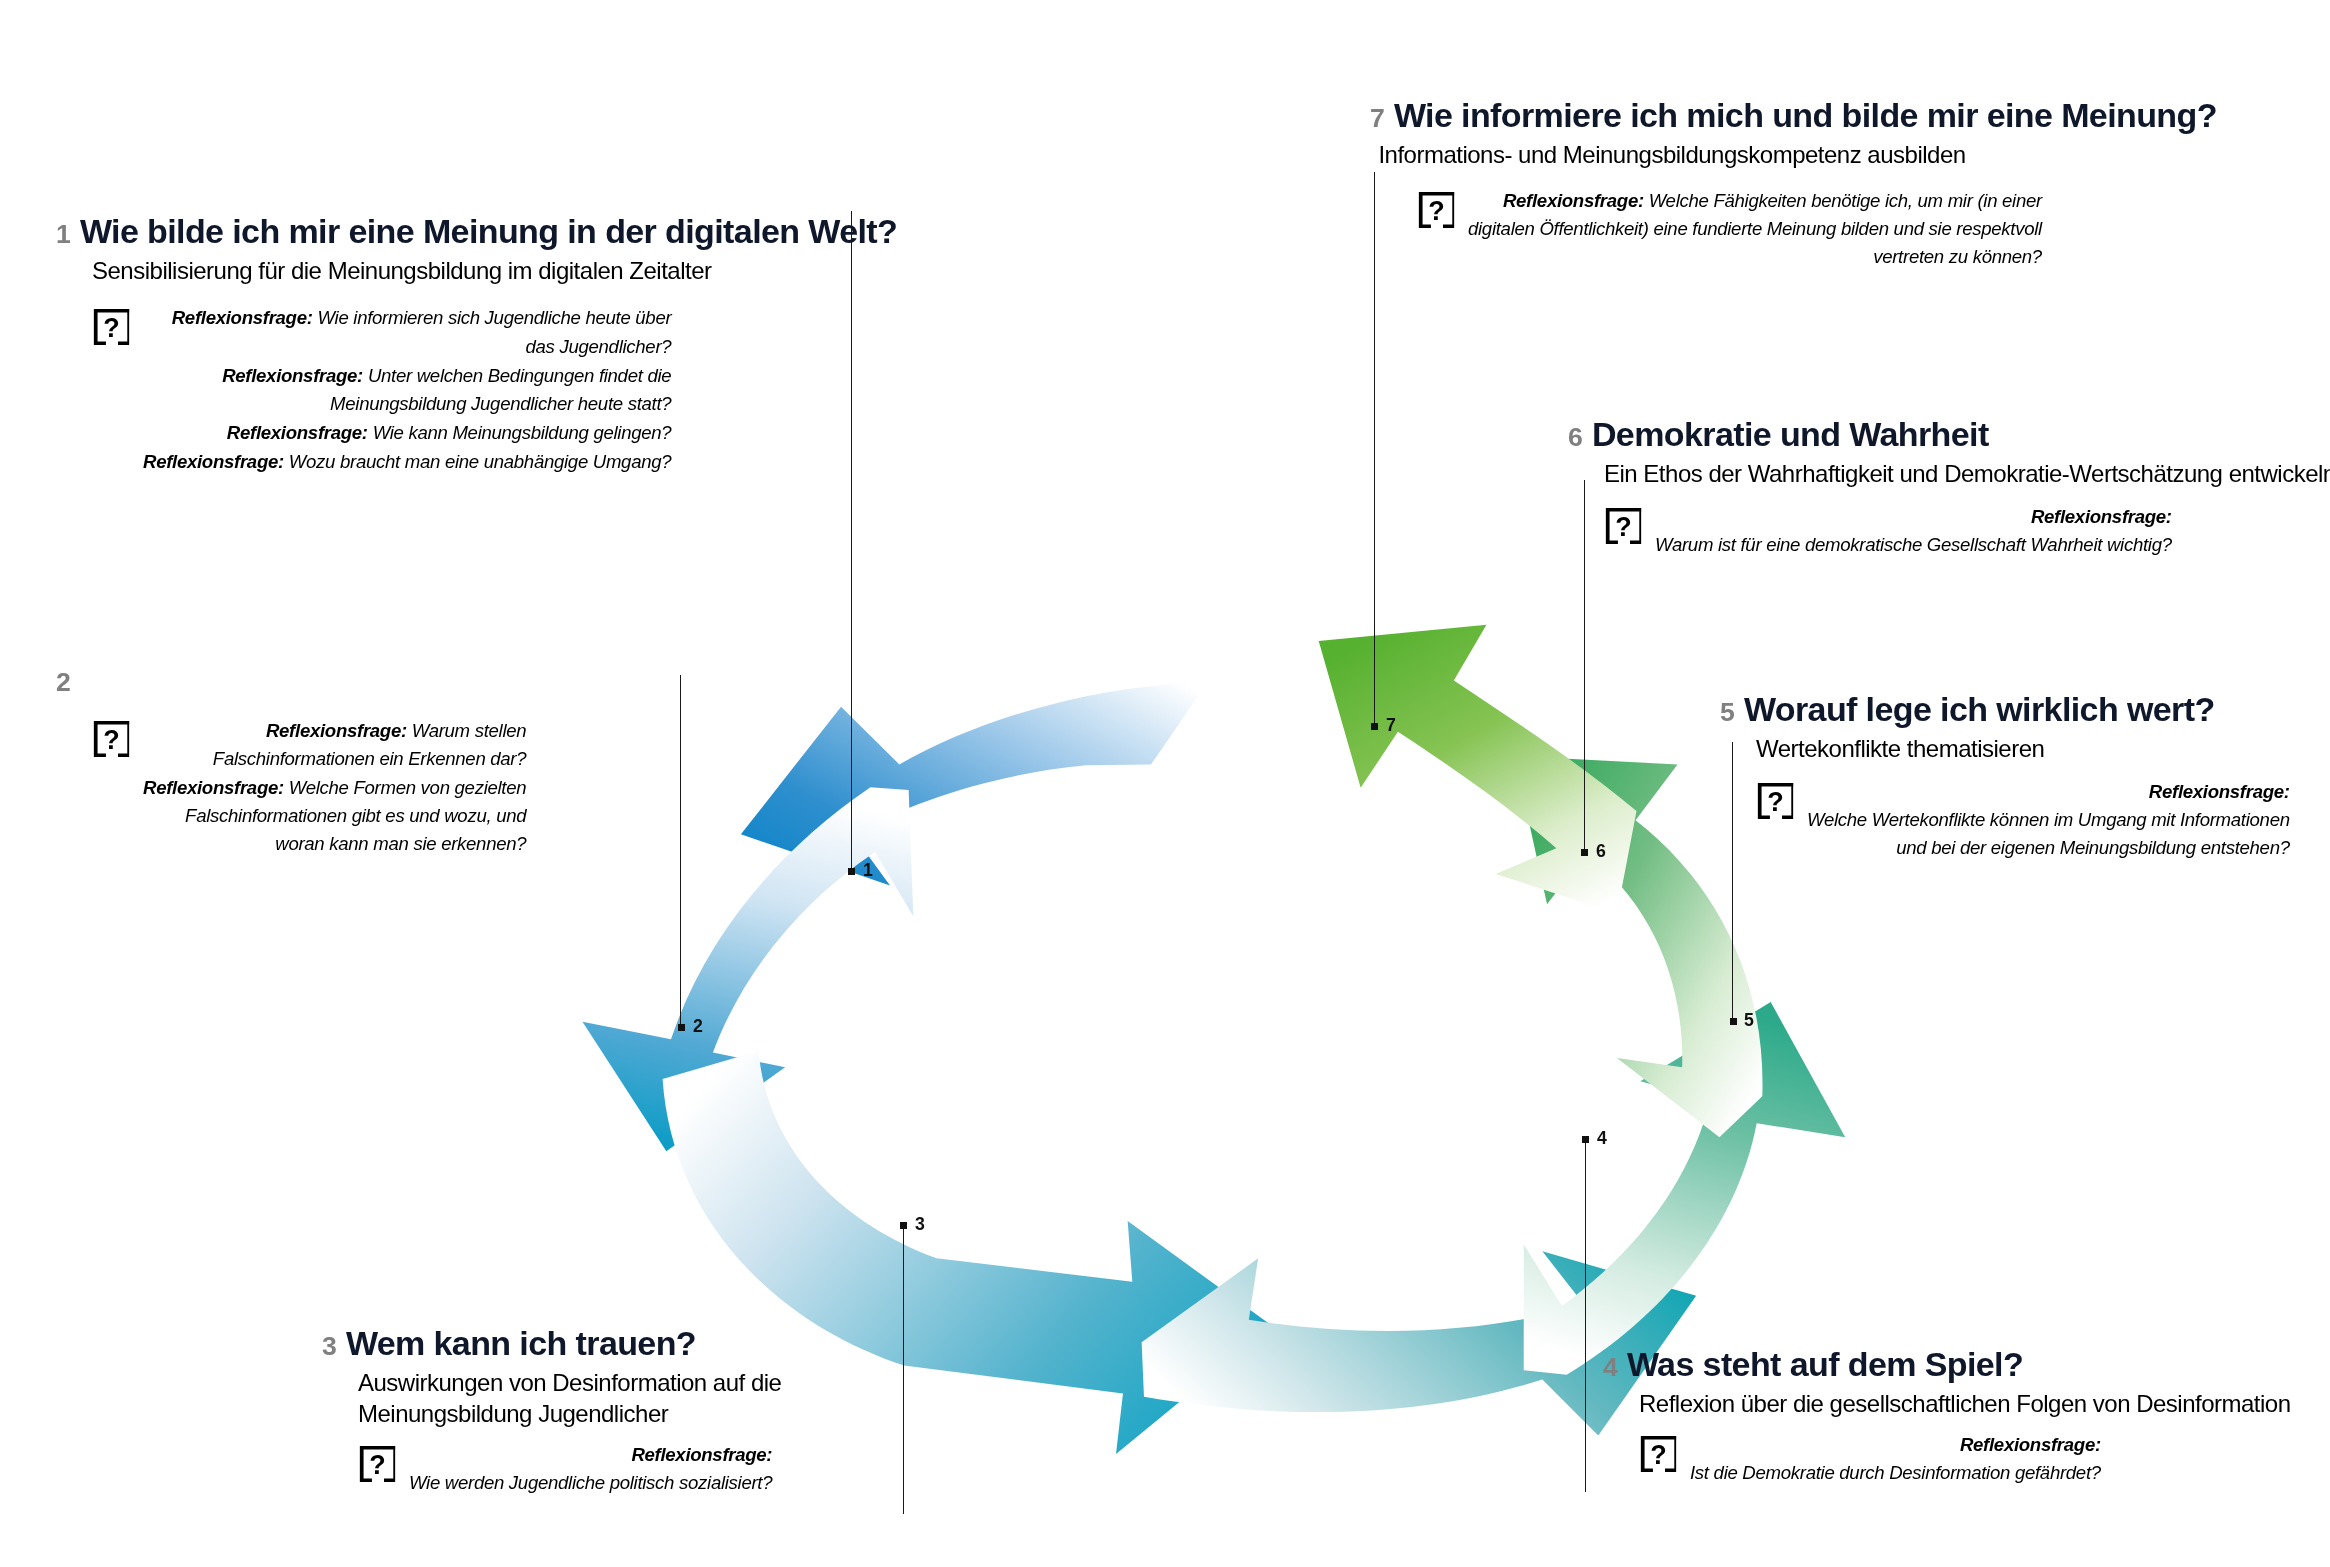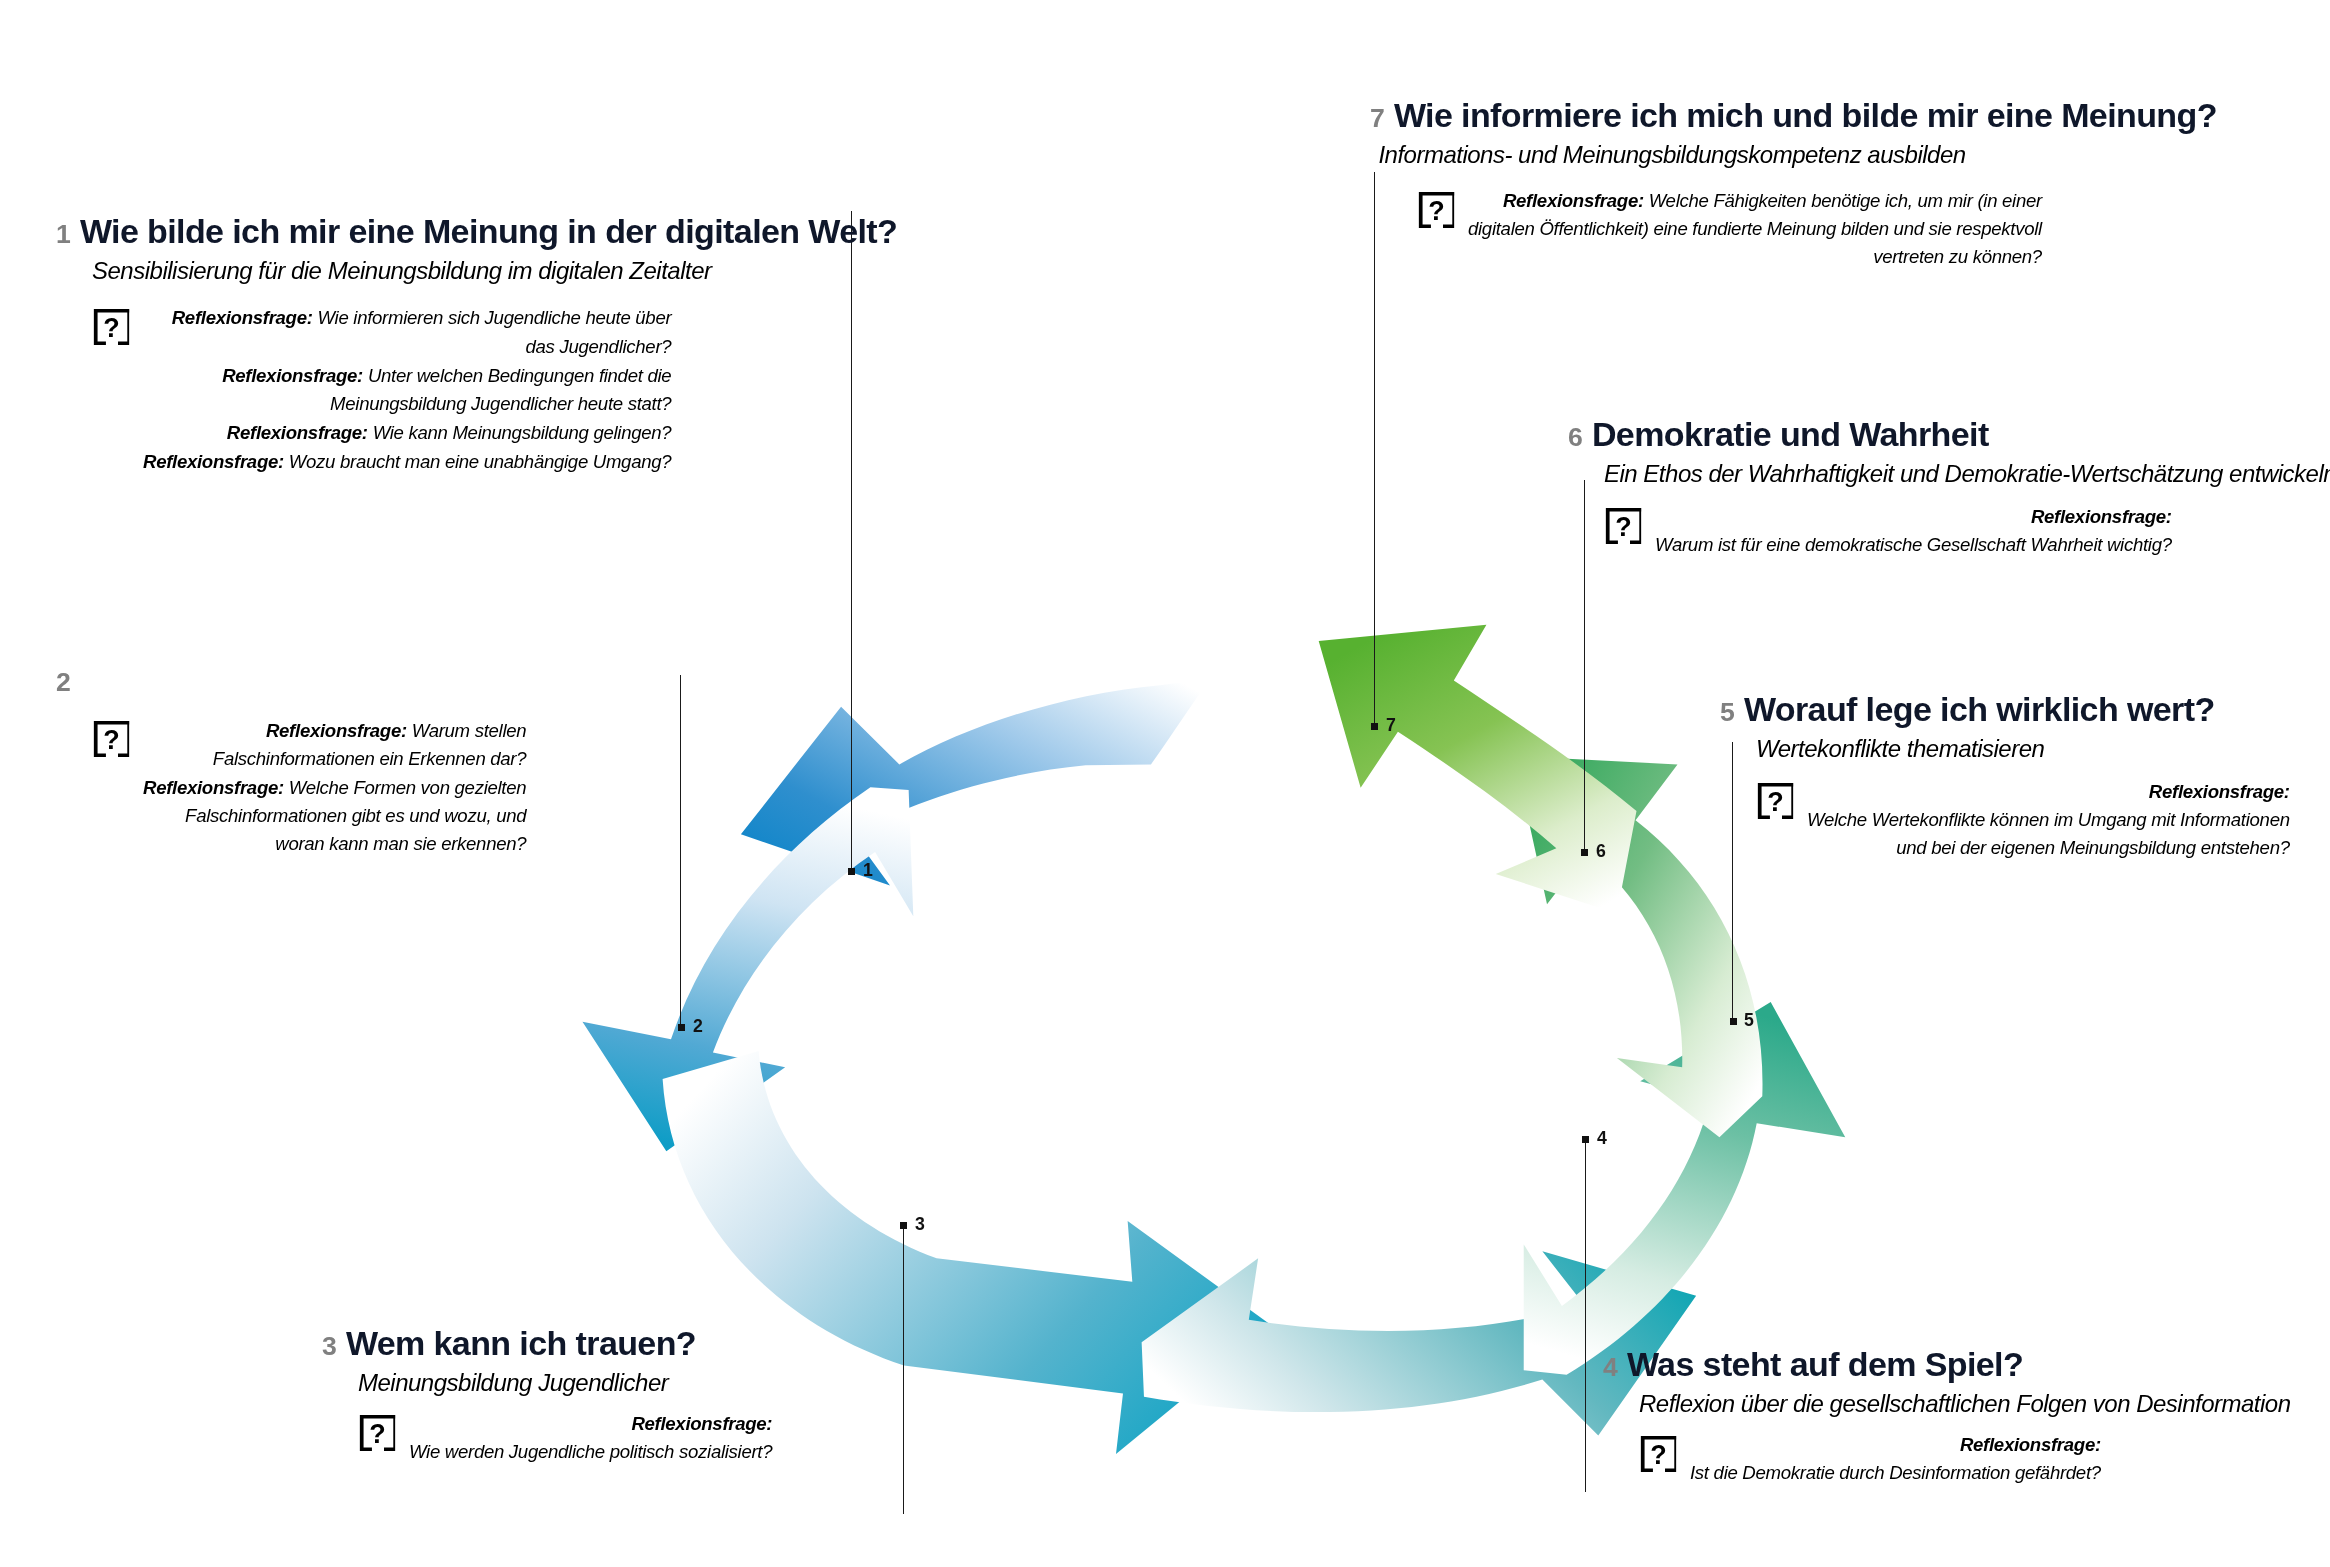--- a/index.html
+++ b/index.html
@@ -44,21 +44,20 @@
   }
   .step-title {
     color: #0f172a;
     font-weight: bold;
     font-size: 34px;
     font-family: "Liberation Sans", sans-serif;
     letter-spacing: -0.6px;
   }
   .step-sub {
     color: #000000;
-    font-style: italic;
     font-size: 24px;
     font-family: "Liberation Sans", sans-serif;
     line-height: 1.30;
     letter-spacing: -0.5px;
     margin-top: 3.7px;
   }
   .q-wrap {
     display: flex;
     align-items: flex-start;
     margin-top: 18.6px;
@@ -305,20 +304,21 @@
       </div>
     </div>
   </div>
 
   <div class="block" style="left:322px; top:1324px; width:587px;">
     <div class="head-row">
       <span class="step-num">3</span>
       <span class="step-title">Wem kann ich trauen?</span>
     </div>
     <div class="step-sub indent-sub">
+      <div>Auswirkungen von Desinformation auf die</div>
       <div>Meinungsbildung Jugendlicher</div>
     </div>
     <div class="q-wrap indent-q" style="margin-top:12px;">
       <span class="q-icon">
         <svg width="39" height="42" viewBox="0 0 84 90">
           <path d="M4 6 H80 V14 H12 V76 H30 V84 H4 Z" fill="#000"></path>
           <path d="M80 6 H76 V76 H56 V84 H80 Z" fill="#000"></path>
           <text x="42" y="66" font-family="Liberation Sans, sans-serif" font-size="58" font-weight="bold" text-anchor="middle" fill="#000">?</text>
         </svg>
       </span>

